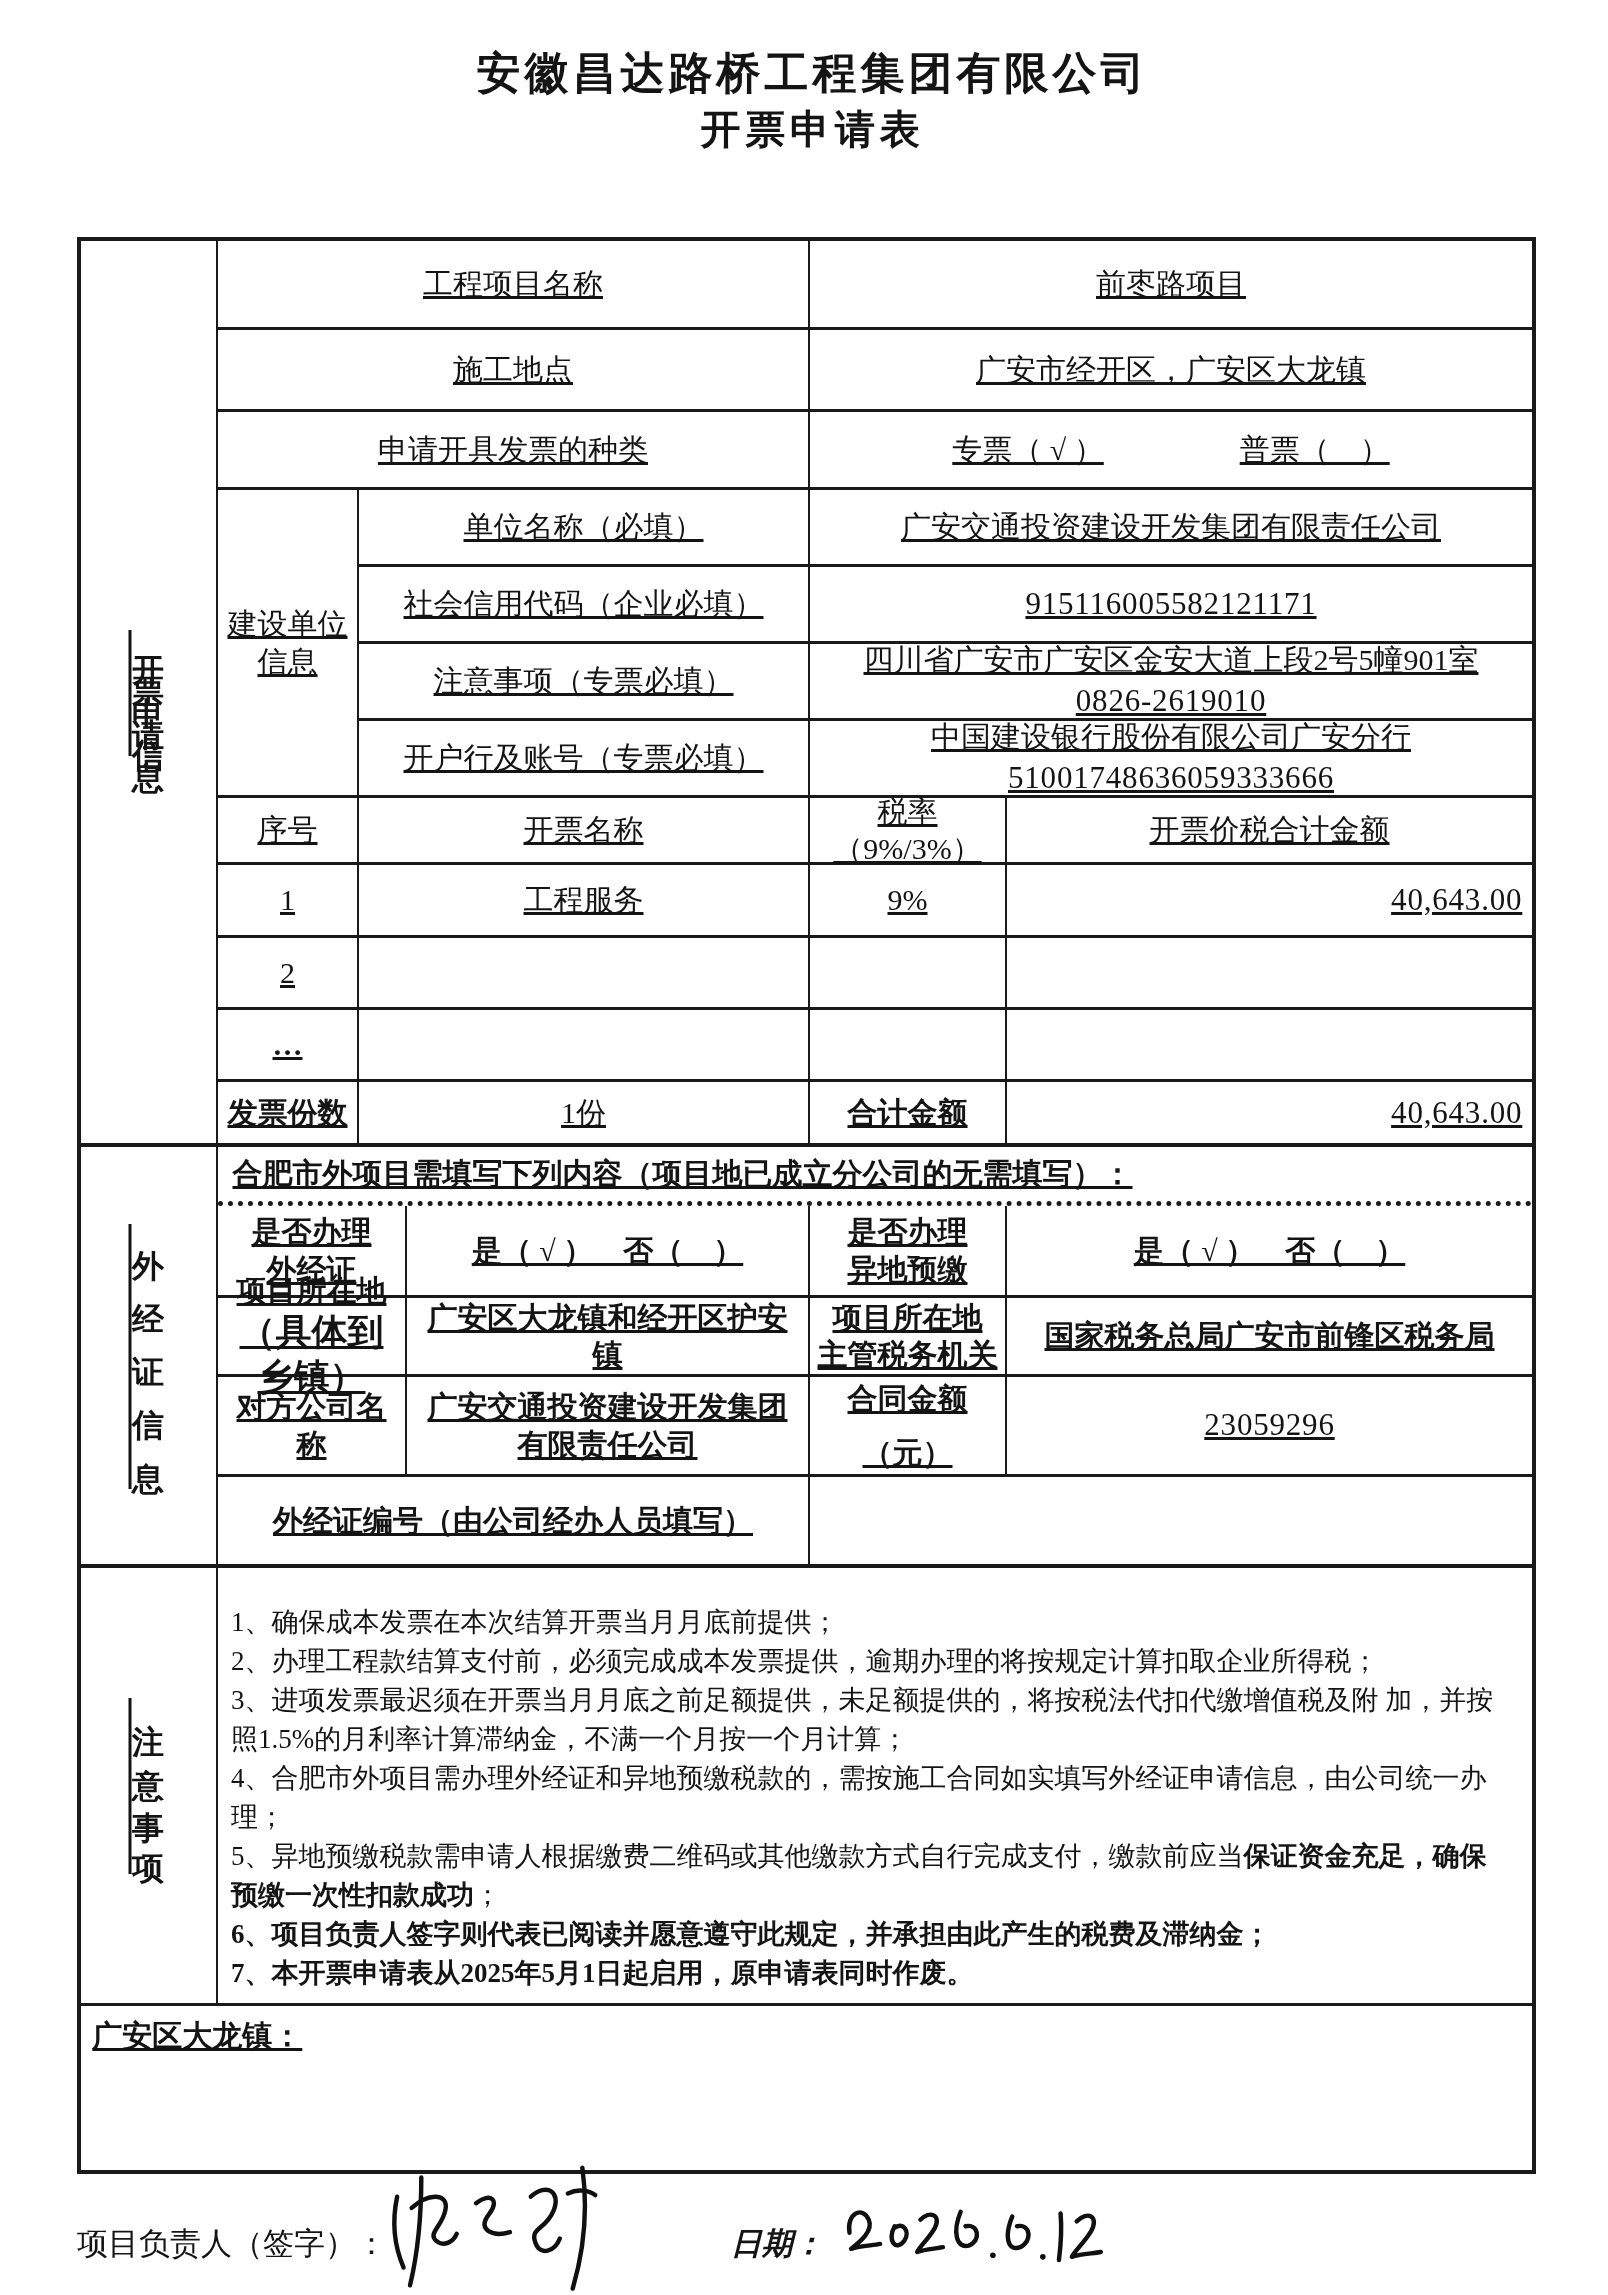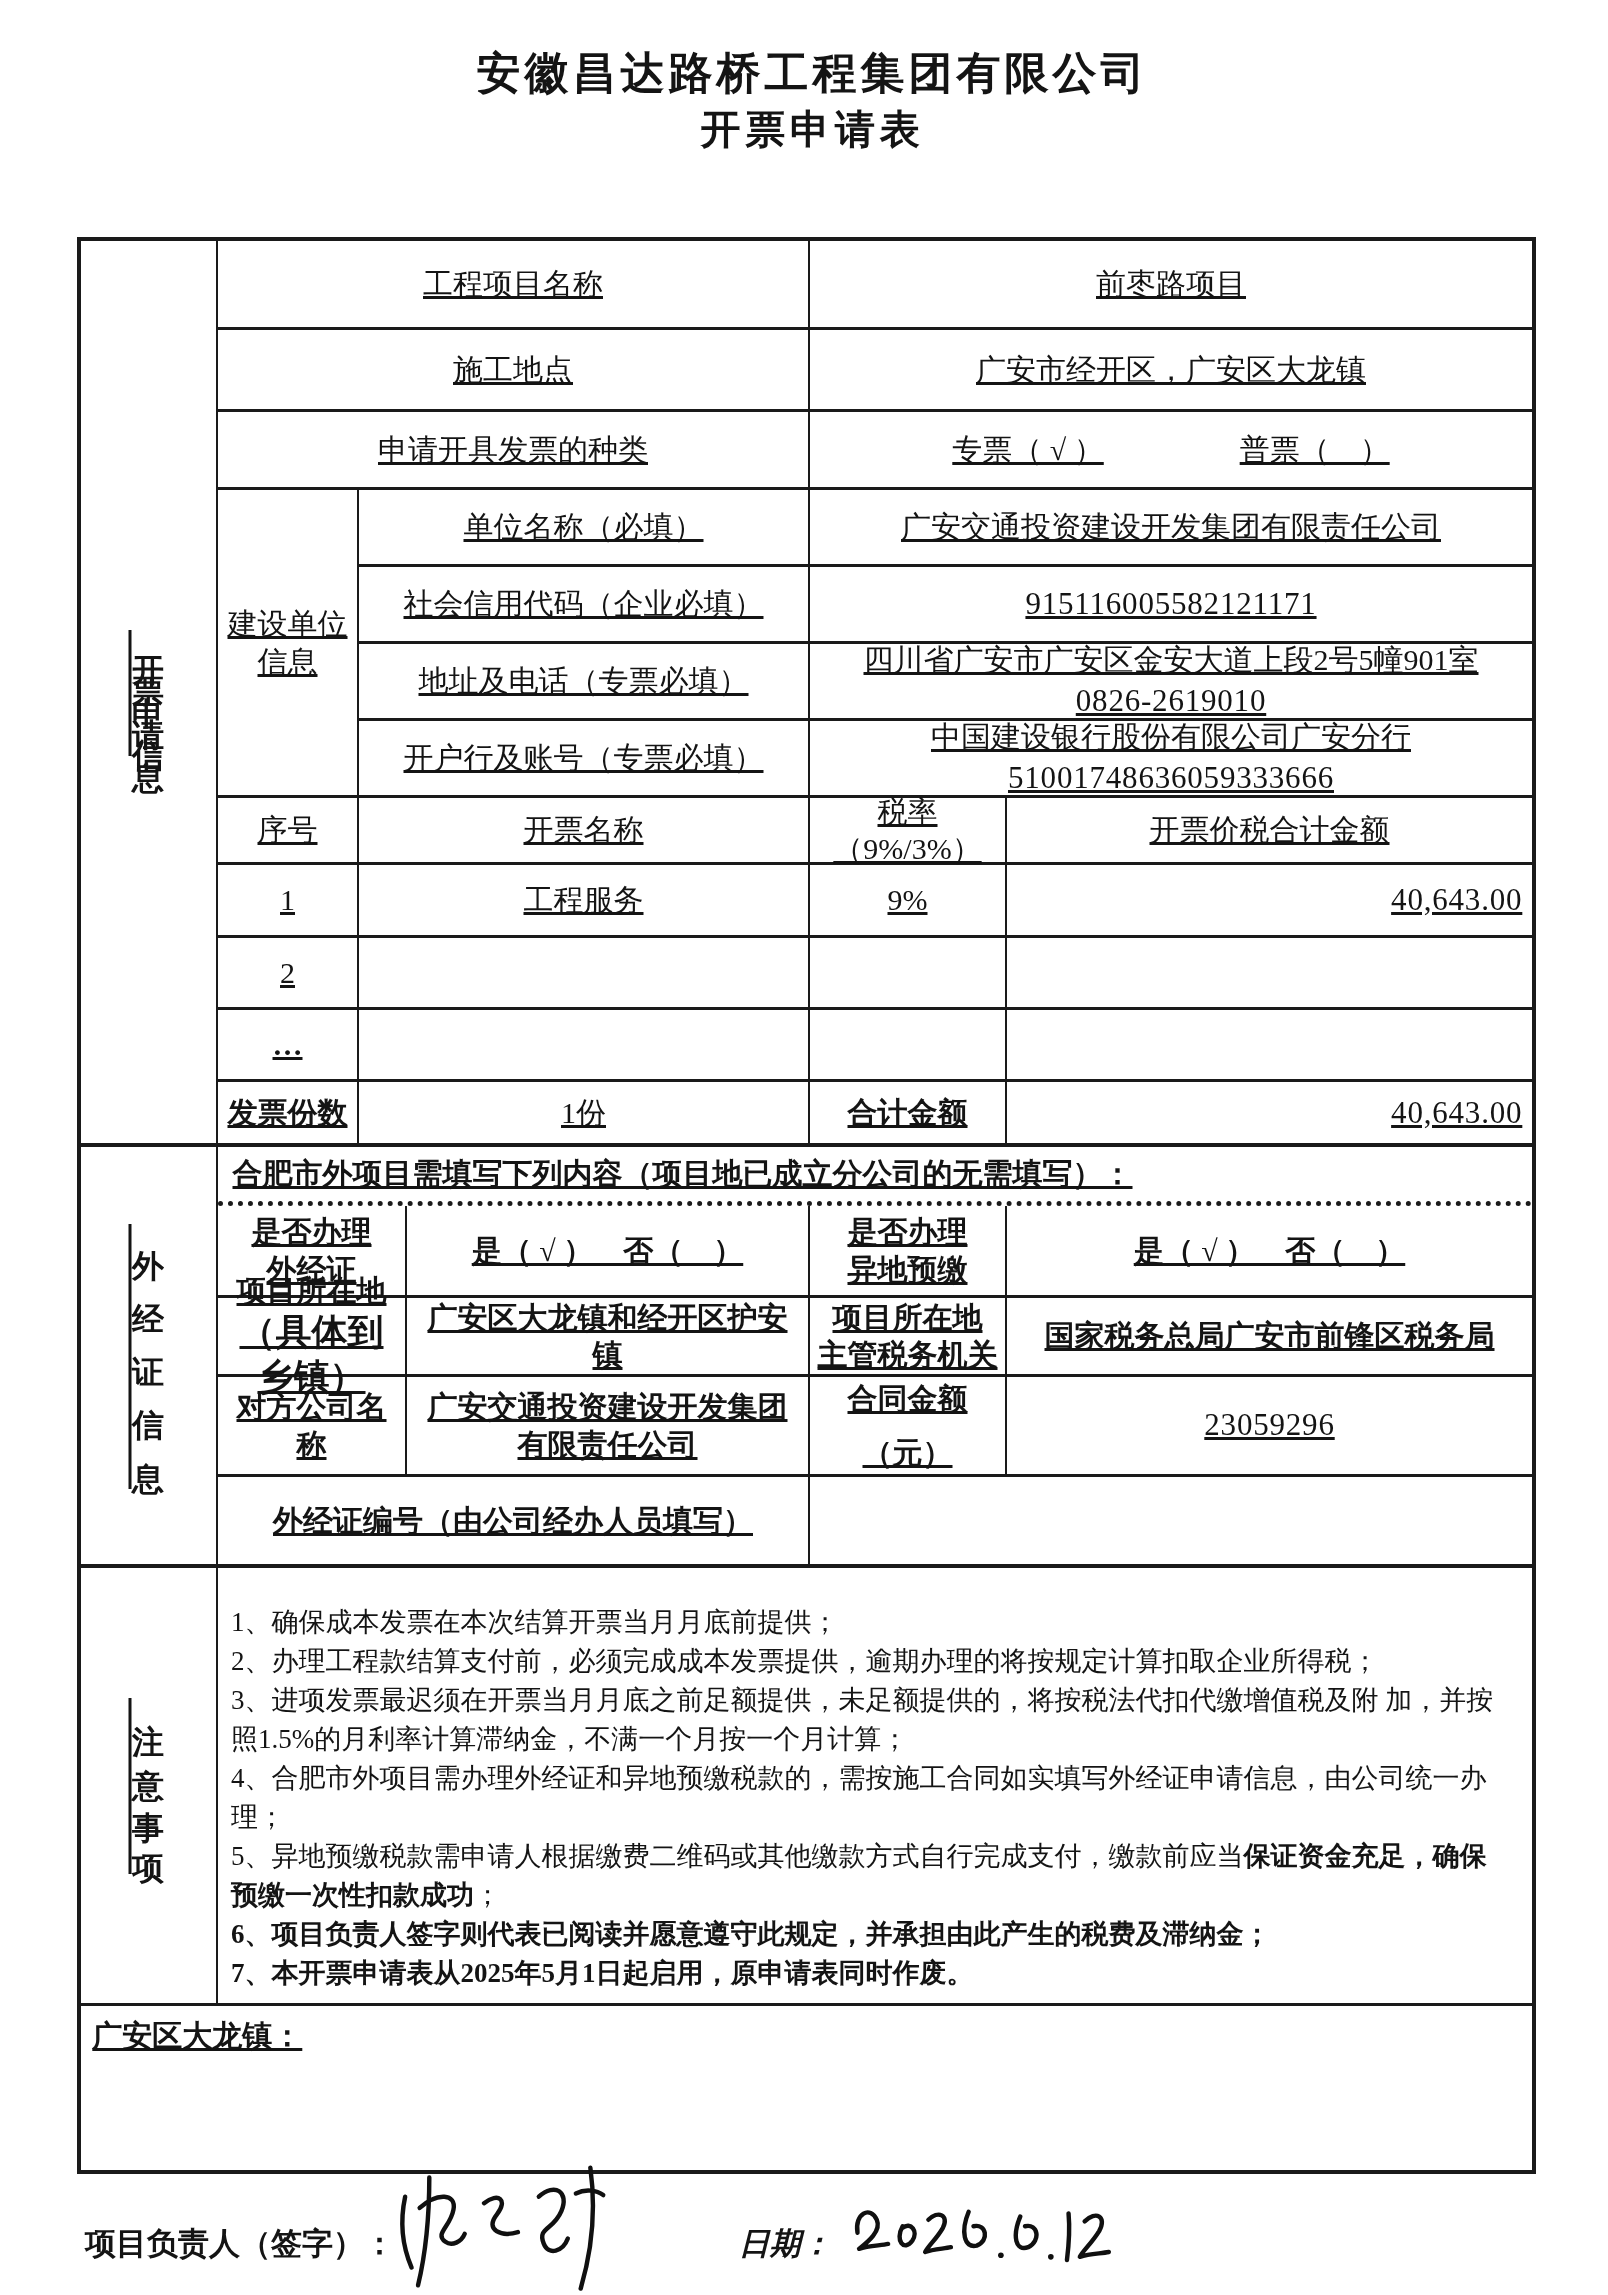--- a/index.html
+++ b/index.html
@@ -27,21 +27,21 @@
   .vlabel{writing-mode:vertical-rl;text-orientation:upright;font-weight:700;font-size:32px;}
   .ls1{letter-spacing:21px;}
   .ls2{letter-spacing:53px;}
   .ls3{letter-spacing:44px;}
   .opts{display:flex;width:100%;justify-content:space-evenly;align-items:center;}
   
   .notes{display:block;text-align:left;font-size:27px;line-height:39px;padding:35px 21px 0 13px;}
   .mail{align-items:flex-start;justify-content:flex-start;text-align:left;padding:11.3px 0 0 11.3px;font-weight:700;}
   
   .sigrow{position:absolute;left:77px;top:2171px;width:1459px;height:145px;display:flex;align-items:center;}
-  .siglabel{font-size:31px;font-weight:700;margin-left:8px;}
+  .siglabel{font-size:31px;font-weight:400;}
   .datelabel{font-size:31px;font-weight:700;margin-left:113px;font-style:italic;}
   .ink{stroke:#101010;stroke-width:5.5;fill:none;stroke-linecap:round;stroke-linejoin:round;}
   .sub{font-size:36px;}
 </style>
 </head>
 <body>
 
 <div class="sheet">
 
   <div class="hdr">
@@ -69,21 +69,21 @@
     </div>
 
     <div class="c br bb" style="grid-column:2/3;grid-row:4/8">建设单位信息</div>
 
     <div class="c br bb" style="grid-column:3/4;grid-row:4">单位名称（必填）</div>
     <div class="c bb" style="grid-column:4/6;grid-row:4">广安交通投资建设开发集团有限责任公司</div>
 
     <div class="c br bb" style="grid-column:3/4;grid-row:5">社会信用代码（企业必填）</div>
     <div class="c bb num" style="grid-column:4/6;grid-row:5">915116005582121171</div>
 
-    <div class="c br bb" style="grid-column:3/4;grid-row:6">地址及电话（专票必填）</div>
+    <div class="c br bb" style="grid-column:3/4;grid-row:6">注意事项（专票必填）</div>
     <div class="c bb col2" style="grid-column:4/6;grid-row:6">
       <span>四川省广安市广安区金安大道上段2号5幢901室</span>
       <span class="num">0826-2619010</span>
     </div>
 
     <div class="c br bb" style="grid-column:3/4;grid-row:7">开户行及账号（专票必填）</div>
     <div class="c bb col2" style="grid-column:4/6;grid-row:7">
       <span>中国建设银行股份有限公司广安分行</span>
       <span class="num">51001748636059333666</span>
     </div>

